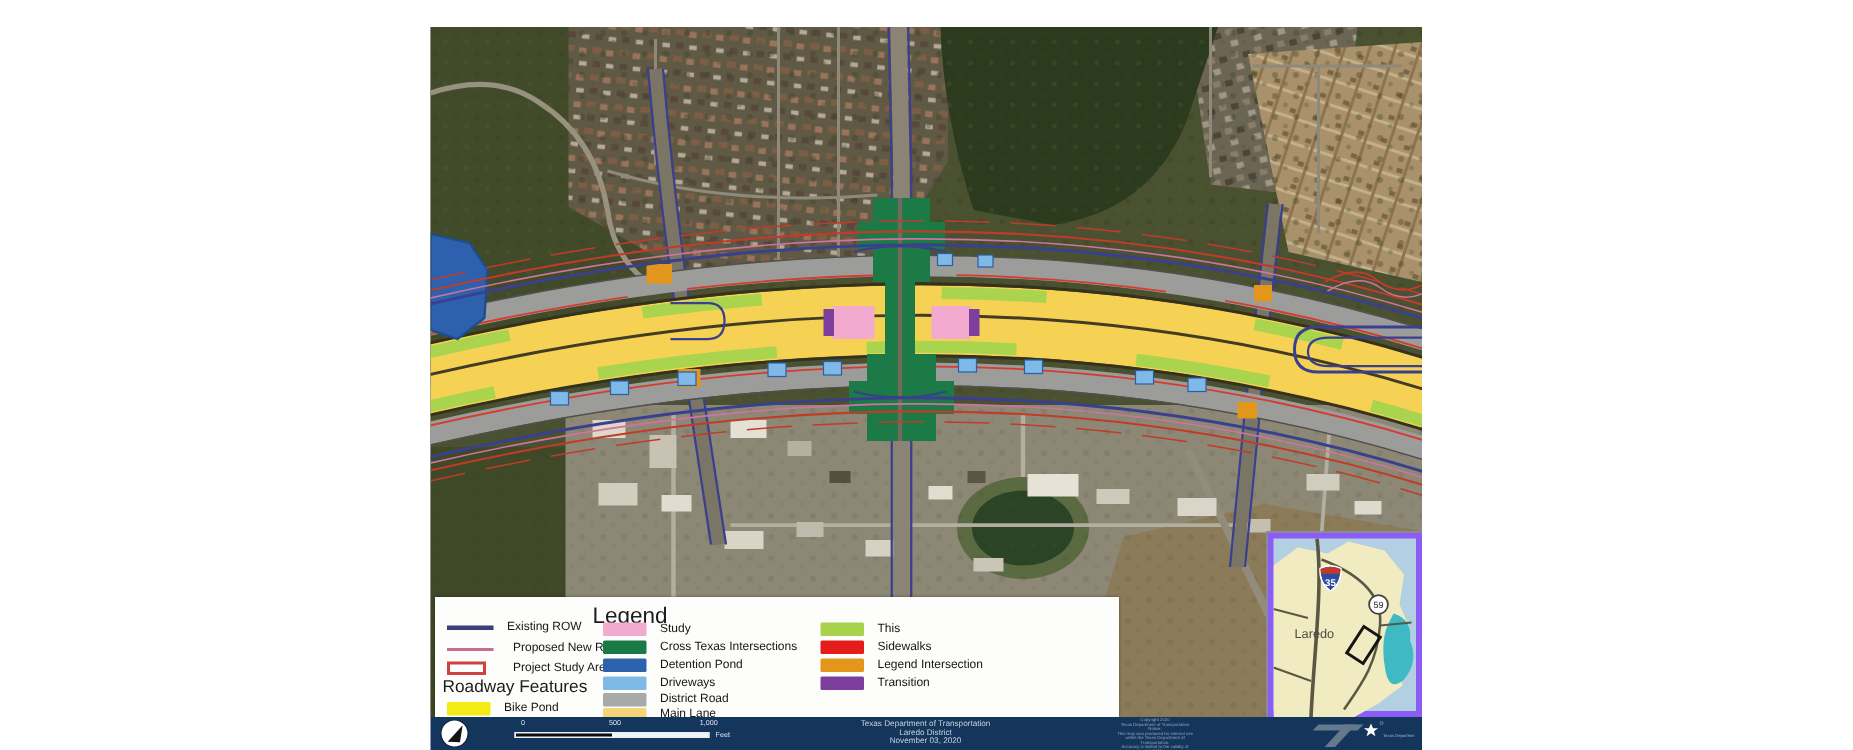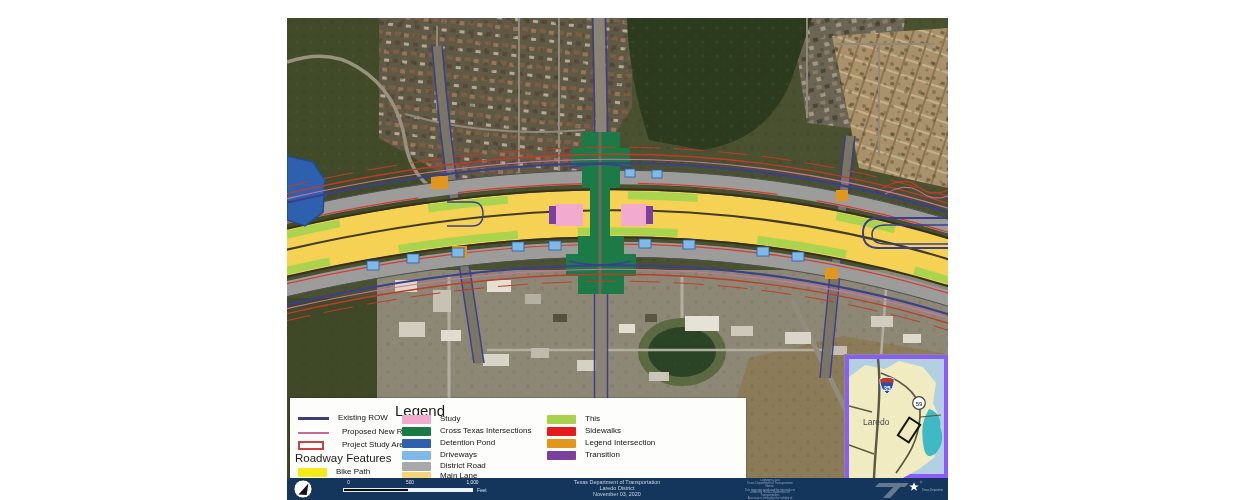--- a/index.html
+++ b/index.html
@@ -233,21 +233,21 @@
         <span class="sw-line2" style="background-color: rgb(199, 107, 147);"></span>
         <span class="lab" style="left:44px">Proposed New ROW</span>
       </div>
       <div class="lg-item c1" style="top:42px;width:100px">
         <span class="sw-out" style="border-color: rgb(207, 64, 64);"></span>
         <span class="lab" style="left:44px">Project Study Area</span>
       </div>
       <div class="lg-rdhdr">Roadway Features</div>
       <div class="lg-item c1" style="top:69px;width:100px">
         <span class="sw" style="background-color: rgb(244, 234, 21);"></span>
-        <span class="lab">Bike Path</span>
+        <span class="lab">Bike Pond</span>
       </div>
 
       <div class="lg-item c2" style="top:16px">
         <span class="sw" style="background-color: rgb(242, 170, 207);"></span>
         <span class="lab">Study</span>
       </div>
       <div class="lg-item c2" style="top:28px">
         <span class="sw" style="background-color: rgb(24, 122, 69);"></span>
         <span class="lab">Cross Texas Intersections</span>
       </div>

